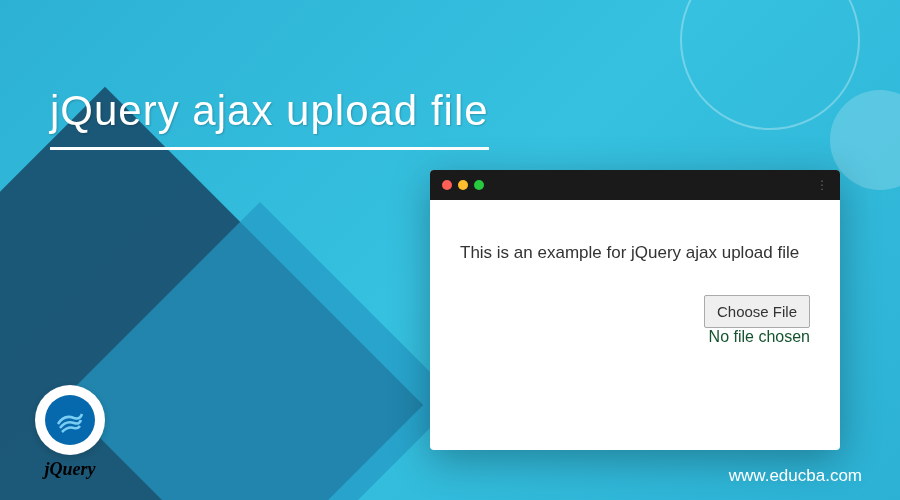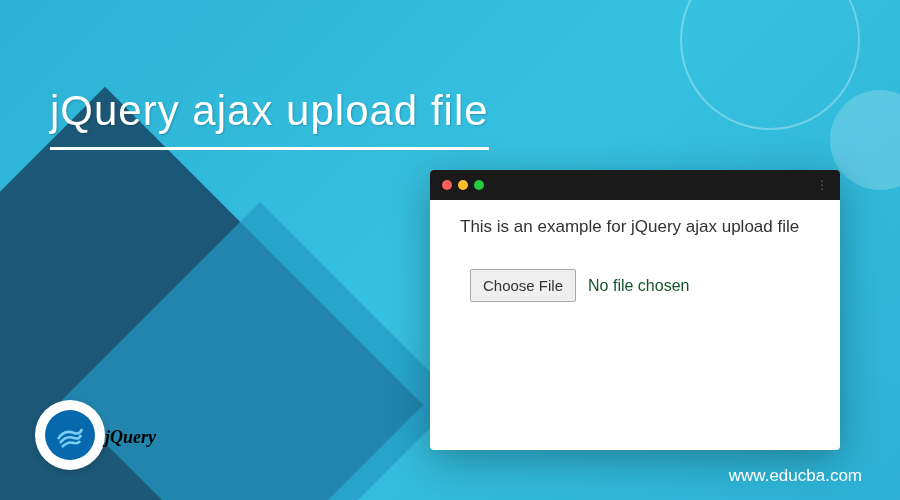--- a/index.html
+++ b/index.html
@@ -96,55 +96,57 @@
     .dot-green { background: #27c93f; }
     .window-menu {
       position: absolute;
       right: 12px;
       color: #666;
       font-size: 12px;
     }
     .browser-content {
       padding: 17px 30px;
       color: #555;
+      margin-top: 26px;
     }
     .example-text {
       font-size: 17px;
       margin-bottom: 32px;
       color: #333;
     }
     .file-row {
       display: flex;
-      align-items: center;
+      align-items: flex-end;
       margin-bottom: 28px;
       padding-left: 10px;
+      flex-direction: column;
     }
     .btn {
       background: #efefef;
       border: 1px solid #aaa;
       padding: 7px 12px;
       font-size: 15px;
       border-radius: 2px;
       cursor: pointer;
       color: #333;
     }
     .no-file {
       margin-left: 12px;
       font-size: 16px;
       color: #14532d;
     }
     .upload-row {
       padding-left: 10px;
     }
     .logo-area {
       position: absolute;
-      bottom: 30px;
+      bottom: 20px;
       left: 35px;
       display: flex;
-      flex-direction: row;
+      flex-direction: column;
       align-items: center;
       justify-content: flex-end;
     }
     .logo-circle {
       width: 70px;
       height: 70px;
       background: #fff;
       border-radius: 50%;
       display: flex;
       align-items: center;

